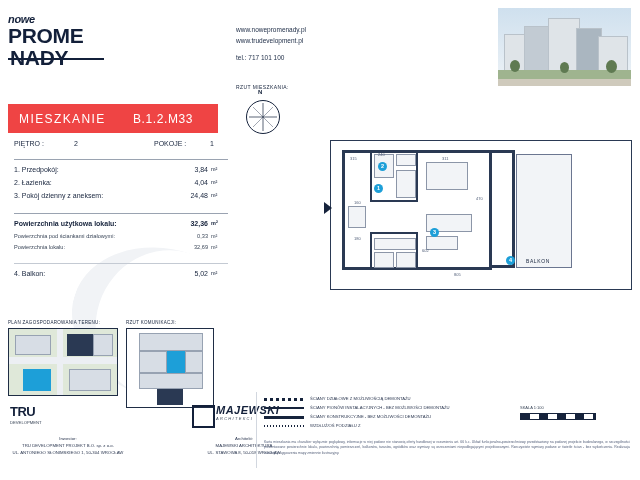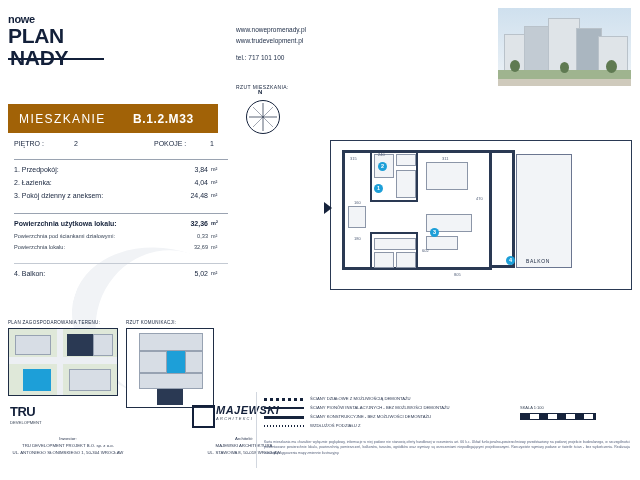--- a/index.html
+++ b/index.html
@@ -11,21 +11,21 @@
   }
   #sheet{
     position:absolute;left:0;top:0;width:640px;height:480px;
     background:#ffffff;
   }
   
   .logo{position:absolute;left:8px;top:14px;width:110px;}
   .logo-line{
     font-weight:700;color:#13203a;line-height:1.02;letter-spacing:-0.3px;
   }
-  .logo-l1{font-size:11px;}
+  .logo-l1{font-size:11px;font-style:italic;}
   .logo-l2{font-size:21px;}
   .logo-l3{font-size:21px;margin-left:2px;}
   .logo-rule{
     position:absolute;left:0;top:44px;width:96px;height:2px;background:#13203a;
   }
   
   .contact{
     position:absolute;left:236px;top:24px;
     font-size:6.5px;color:#1b2a44;line-height:1.7;
   }
@@ -38,27 +38,27 @@
   .hero .sky{position:absolute;inset:0;background:linear-gradient(#cfe0ee,#eef3f7);}
   .hero .bld{position:absolute;background:#dfe4e8;border:0.5px solid #b9c2ca;}
   .hero .bld.dark{background:#c2cbd3;}
   .hero .bld.shade{background:#aab6c0;}
   .hero .grass{position:absolute;left:0;bottom:0;width:100%;height:16px;background:#9fb48f;}
   .hero .path{position:absolute;left:0;bottom:0;width:100%;height:7px;background:#cfcabc;}
   .hero .tree{position:absolute;border-radius:50%;background:#5f7a52;}
   
   .titlebar{
     position:absolute;left:8px;top:104px;width:210px;height:29px;
-    background:#a16207;color:#fff;
+    background:#ef4444;color:#fff;
   }
   .titlebar .t1{
     position:absolute;left:11px;top:8px;font-size:12px;letter-spacing:1.4px;
   }
   .titlebar .t2{
-    position:absolute;left:125px;top:8px;font-size:12px;font-weight:700;letter-spacing:0.6px;
+    position:absolute;left:125px;top:8px;font-size:12px;font-weight:400;letter-spacing:0.6px;
   }
   
   .spec{position:absolute;left:14px;top:140px;width:214px;font-size:7px;color:#16233c;}
   .row{position:relative;height:13px;}
   .row .lbl{position:absolute;left:0;top:0;}
   .row .val{position:absolute;left:168px;top:0;text-align:right;width:26px;}
   .row .unit{position:absolute;left:197px;top:0;font-size:5.5px;}
   .hl{font-weight:700;}
   .sep{height:1px;background:#9aa3b1;margin:4px 0 6px 0;}
   .sep.thin{background:#c4cad3;}
@@ -129,21 +129,21 @@
 </style>
 </head>
 <body>
 
 <div id="sheet">
 
   <div class="swirl"></div>
 
   <div class="logo">
     <div class="logo-line logo-l1">nowe</div>
-    <div class="logo-line logo-l2">PLAN</div>
+    <div class="logo-line logo-l2">PROME</div>
     <div class="logo-line logo-l3">NADY</div>
     <div class="logo-rule"></div>
   </div>
 
   <div class="contact">
     <div>www.nowepromenady.pl</div>
     <div>www.trudevelopment.pl</div>
     <div class="tel">tel.: 717 101 100</div>
   </div>
 

